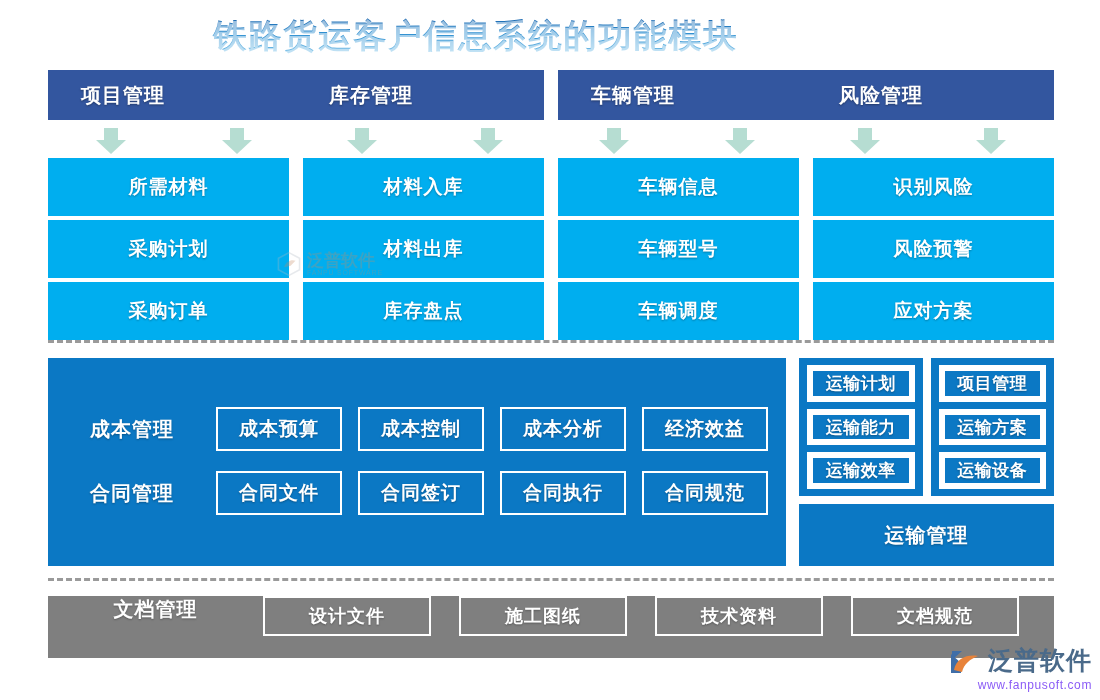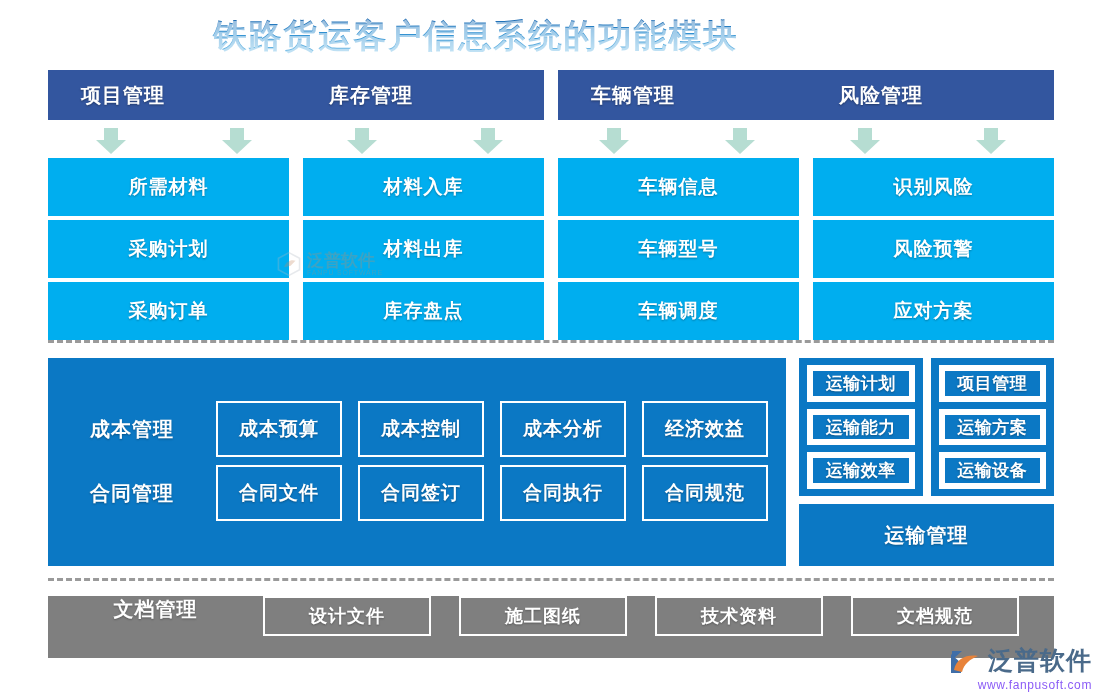--- a/index.html
+++ b/index.html
@@ -149,21 +149,21 @@
   }
   .mid-left .mcells {
     flex: 1;
     display: flex;
     gap: 16px;
     padding-right: 18px;
   }
   .obox {
     flex: 1;
     border: 2px solid #ffffff;
-    height: 56px;
+    height: 44px;
     display: flex;
     align-items: center;
     justify-content: center;
     color: #ffffff;
     font-size: 19px;
     font-weight: bold;
     letter-spacing: 1px;
     text-shadow: 0 1px 2px rgba(0,0,0,.3);
   }
 

